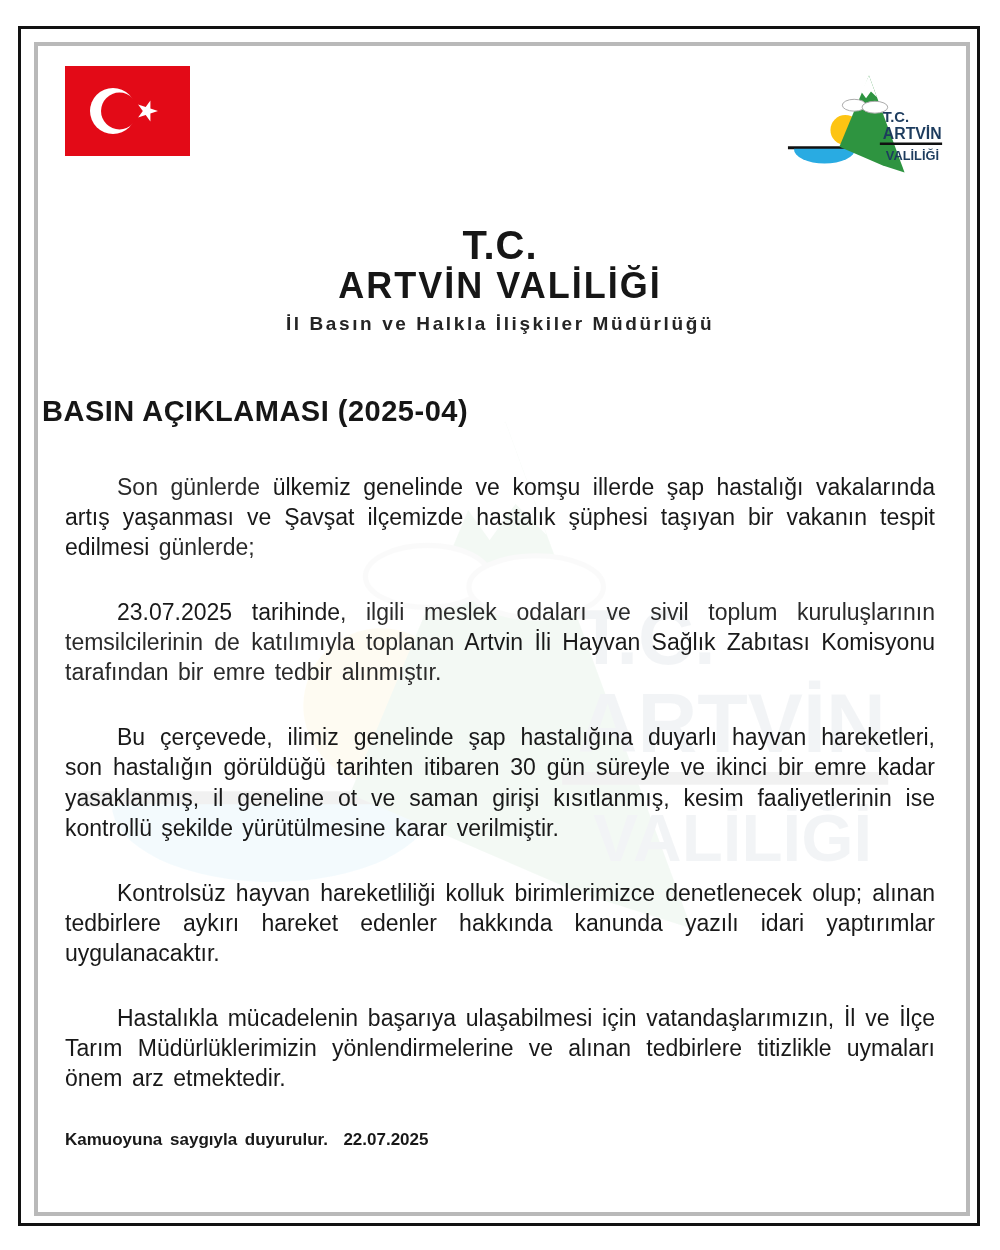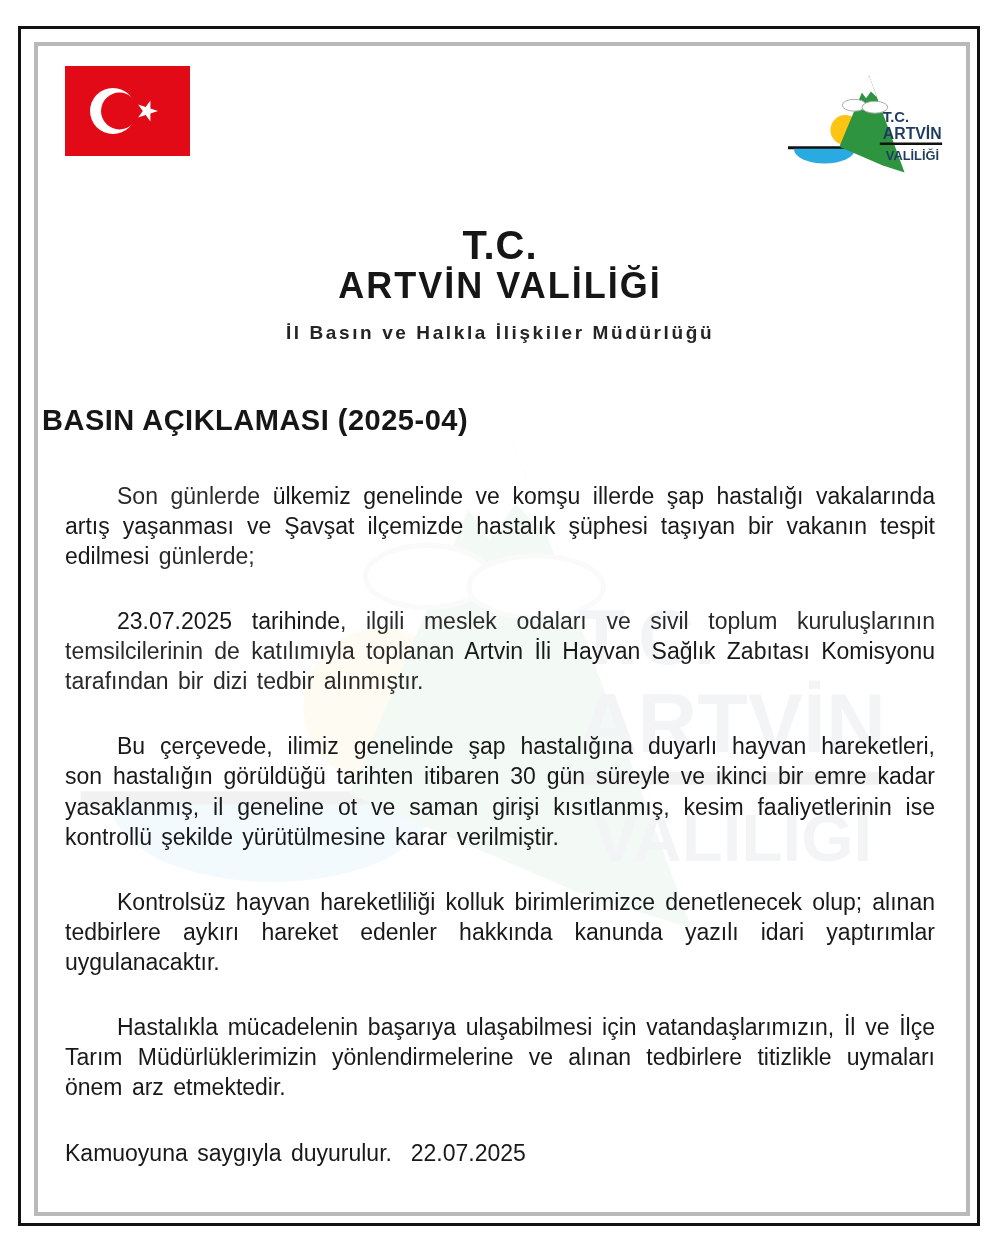--- a/index.html
+++ b/index.html
@@ -11,28 +11,28 @@
   .frame-inner{position:absolute;left:34px;top:42px;width:928px;height:1166px;border:4px solid #b9b9b9;}
   .content{position:absolute;left:42px;top:50px;width:916px;height:1150px;overflow:hidden;}
 
   .header{position:relative;height:132px;margin-top:14px;}
   .flag{position:absolute;left:23px;top:2px;width:125px;height:90px;}
   .org-logo{position:absolute;right:6px;top:6px;width:168px;height:110px;}
 
   .title-block{text-align:center;margin-top:28px;}
   .title-tc{font-size:40px;font-weight:700;letter-spacing:1px;line-height:1.05;color:#161616;}
   .title-main{font-size:36px;font-weight:700;letter-spacing:2px;line-height:1.1;color:#161616;}
-  .title-sub{font-size:19px;font-weight:700;letter-spacing:2.6px;margin-top:16px;color:#242424;}
+  .title-sub{font-size:19px;font-weight:700;letter-spacing:2.6px;margin-top:7px;color:#242424;}
   .press-heading{text-align:left;font-size:29px;font-weight:700;letter-spacing:0.5px;margin-top:60px;color:#161616;}
 
   .body-text{margin:44px 23px 0 23px;font-size:23px;line-height:1.31;text-align:justify;word-spacing:3px;}
   .para{text-indent:52px;margin:0 0 35px 0;}
   .para span.b{font-weight:400;}
   .para span.r{font-weight:400;color:#2a2a2a;}
-  .closing{font-weight:400;font-size:23px;margin-top:6px;white-space:pre-wrap;text-align:left;}
+  .closing{font-weight:700;font-size:17px;margin-top:6px;white-space:pre-wrap;text-align:left;}
 
   .watermark{position:absolute;left:50%;top:680px;transform:translate(-50%,-50%);
     width:880px;height:570px;opacity:0.05;pointer-events:none;}
 </style>
 </head>
 <body>
 
 <svg width="0" height="0" style="position:absolute" aria-hidden="true">
   <defs>
     <symbol id="artvin-logo" viewBox="0 0 170 110">
@@ -83,20 +83,20 @@
   <div class="title-block">
     <div class="title-tc">T.C.</div>
     <div class="title-main">ARTVİN VALİLİĞİ</div>
     <div class="title-sub">İl Basın ve Halkla İlişkiler Müdürlüğü</div>
   </div>
 
   <div class="press-heading">BASIN AÇIKLAMASI (2025-04)</div>
 
   <div class="body-text">
       <p class="para"><span class="r">Son günlerde </span><span class="b">ülkemiz genelinde ve komşu illerde şap hastalığı vakalarında artış yaşanması ve Şavşat ilçemizde hastalık şüphesi taşıyan bir vakanın tespit edilmesi</span><span class="r"> günlerde;</span></p>
-      <p class="para"><span class="b">23.07.2025 tarihinde</span><span class="r">, ilgili meslek odaları ve sivil toplum kuruluşlarının temsilcilerinin de katılımıyla toplanan </span><span class="b">Artvin İli Hayvan Sağlık Zabıtası Komisyonu</span><span class="r"> tarafından bir dizi tedbir alınmıştır.</span></p>
+      <p class="para"><span class="b">23.07.2025 tarihinde</span><span class="r">, ilgili meslek odaları ve sivil toplum kuruluşlarının temsilcilerinin de katılımıyla toplanan </span><span class="b">Artvin İli Hayvan Sağlık Zabıtası Komisyonu</span><span class="r"> tarafından bir emre tedbir alınmıştır.</span></p>
       <p class="para"><span class="b">Bu çerçevede, ilimiz genelinde şap hastalığına duyarlı hayvan hareketleri, son hastalığın görüldüğü tarihten itibaren 30 gün süreyle ve ikinci bir emre kadar yasaklanmış, il geneline ot ve saman girişi kısıtlanmış, kesim faaliyetlerinin ise kontrollü şekilde yürütülmesine karar verilmiştir.</span></p>
       <p class="para"><span class="b">Kontrolsüz hayvan hareketliliği kolluk birimlerimizce denetlenecek olup; alınan tedbirlere aykırı hareket edenler hakkında kanunda yazılı idari yaptırımlar uygulanacaktır.</span></p>
       <p class="para"><span class="b">Hastalıkla mücadelenin başarıya ulaşabilmesi için vatandaşlarımızın, İl ve İlçe Tarım Müdürlüklerimizin yönlendirmelerine ve alınan tedbirlere titizlikle uymaları önem arz etmektedir.</span></p>
       <div class="closing">Kamuoyuna saygıyla duyurulur.  22.07.2025</div>
     </div>
 
 </div>
 
 </body></html>

